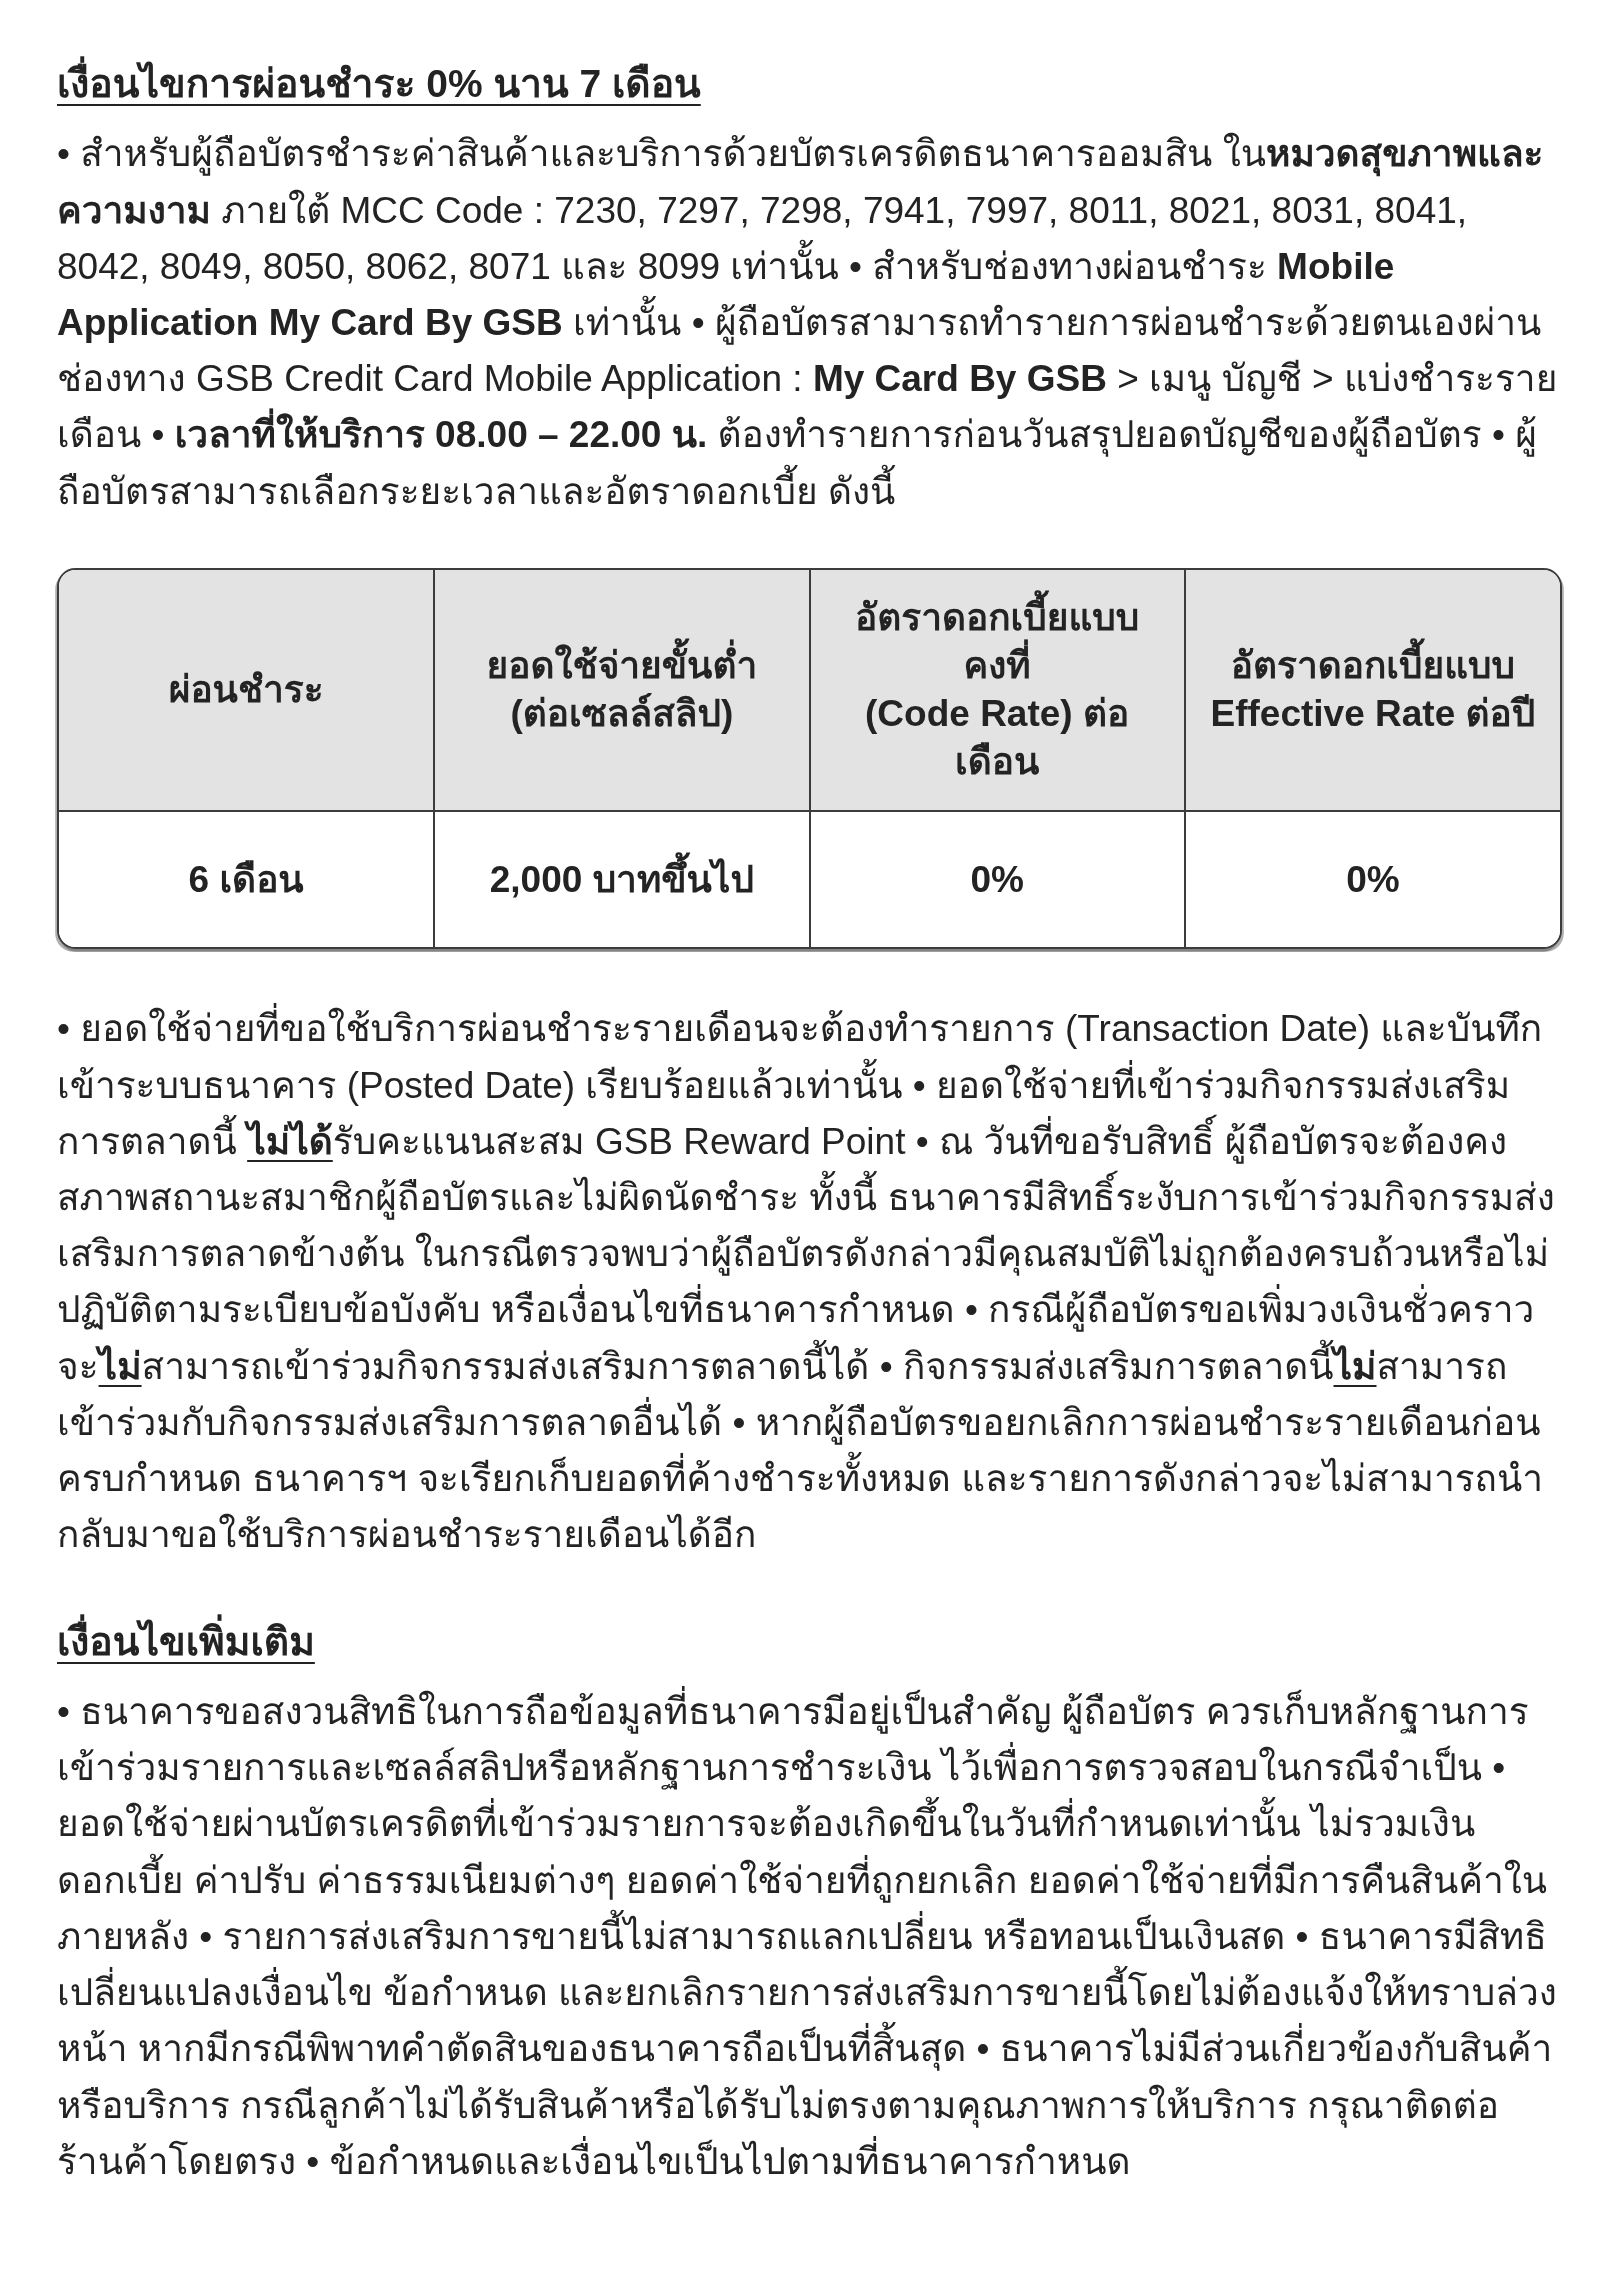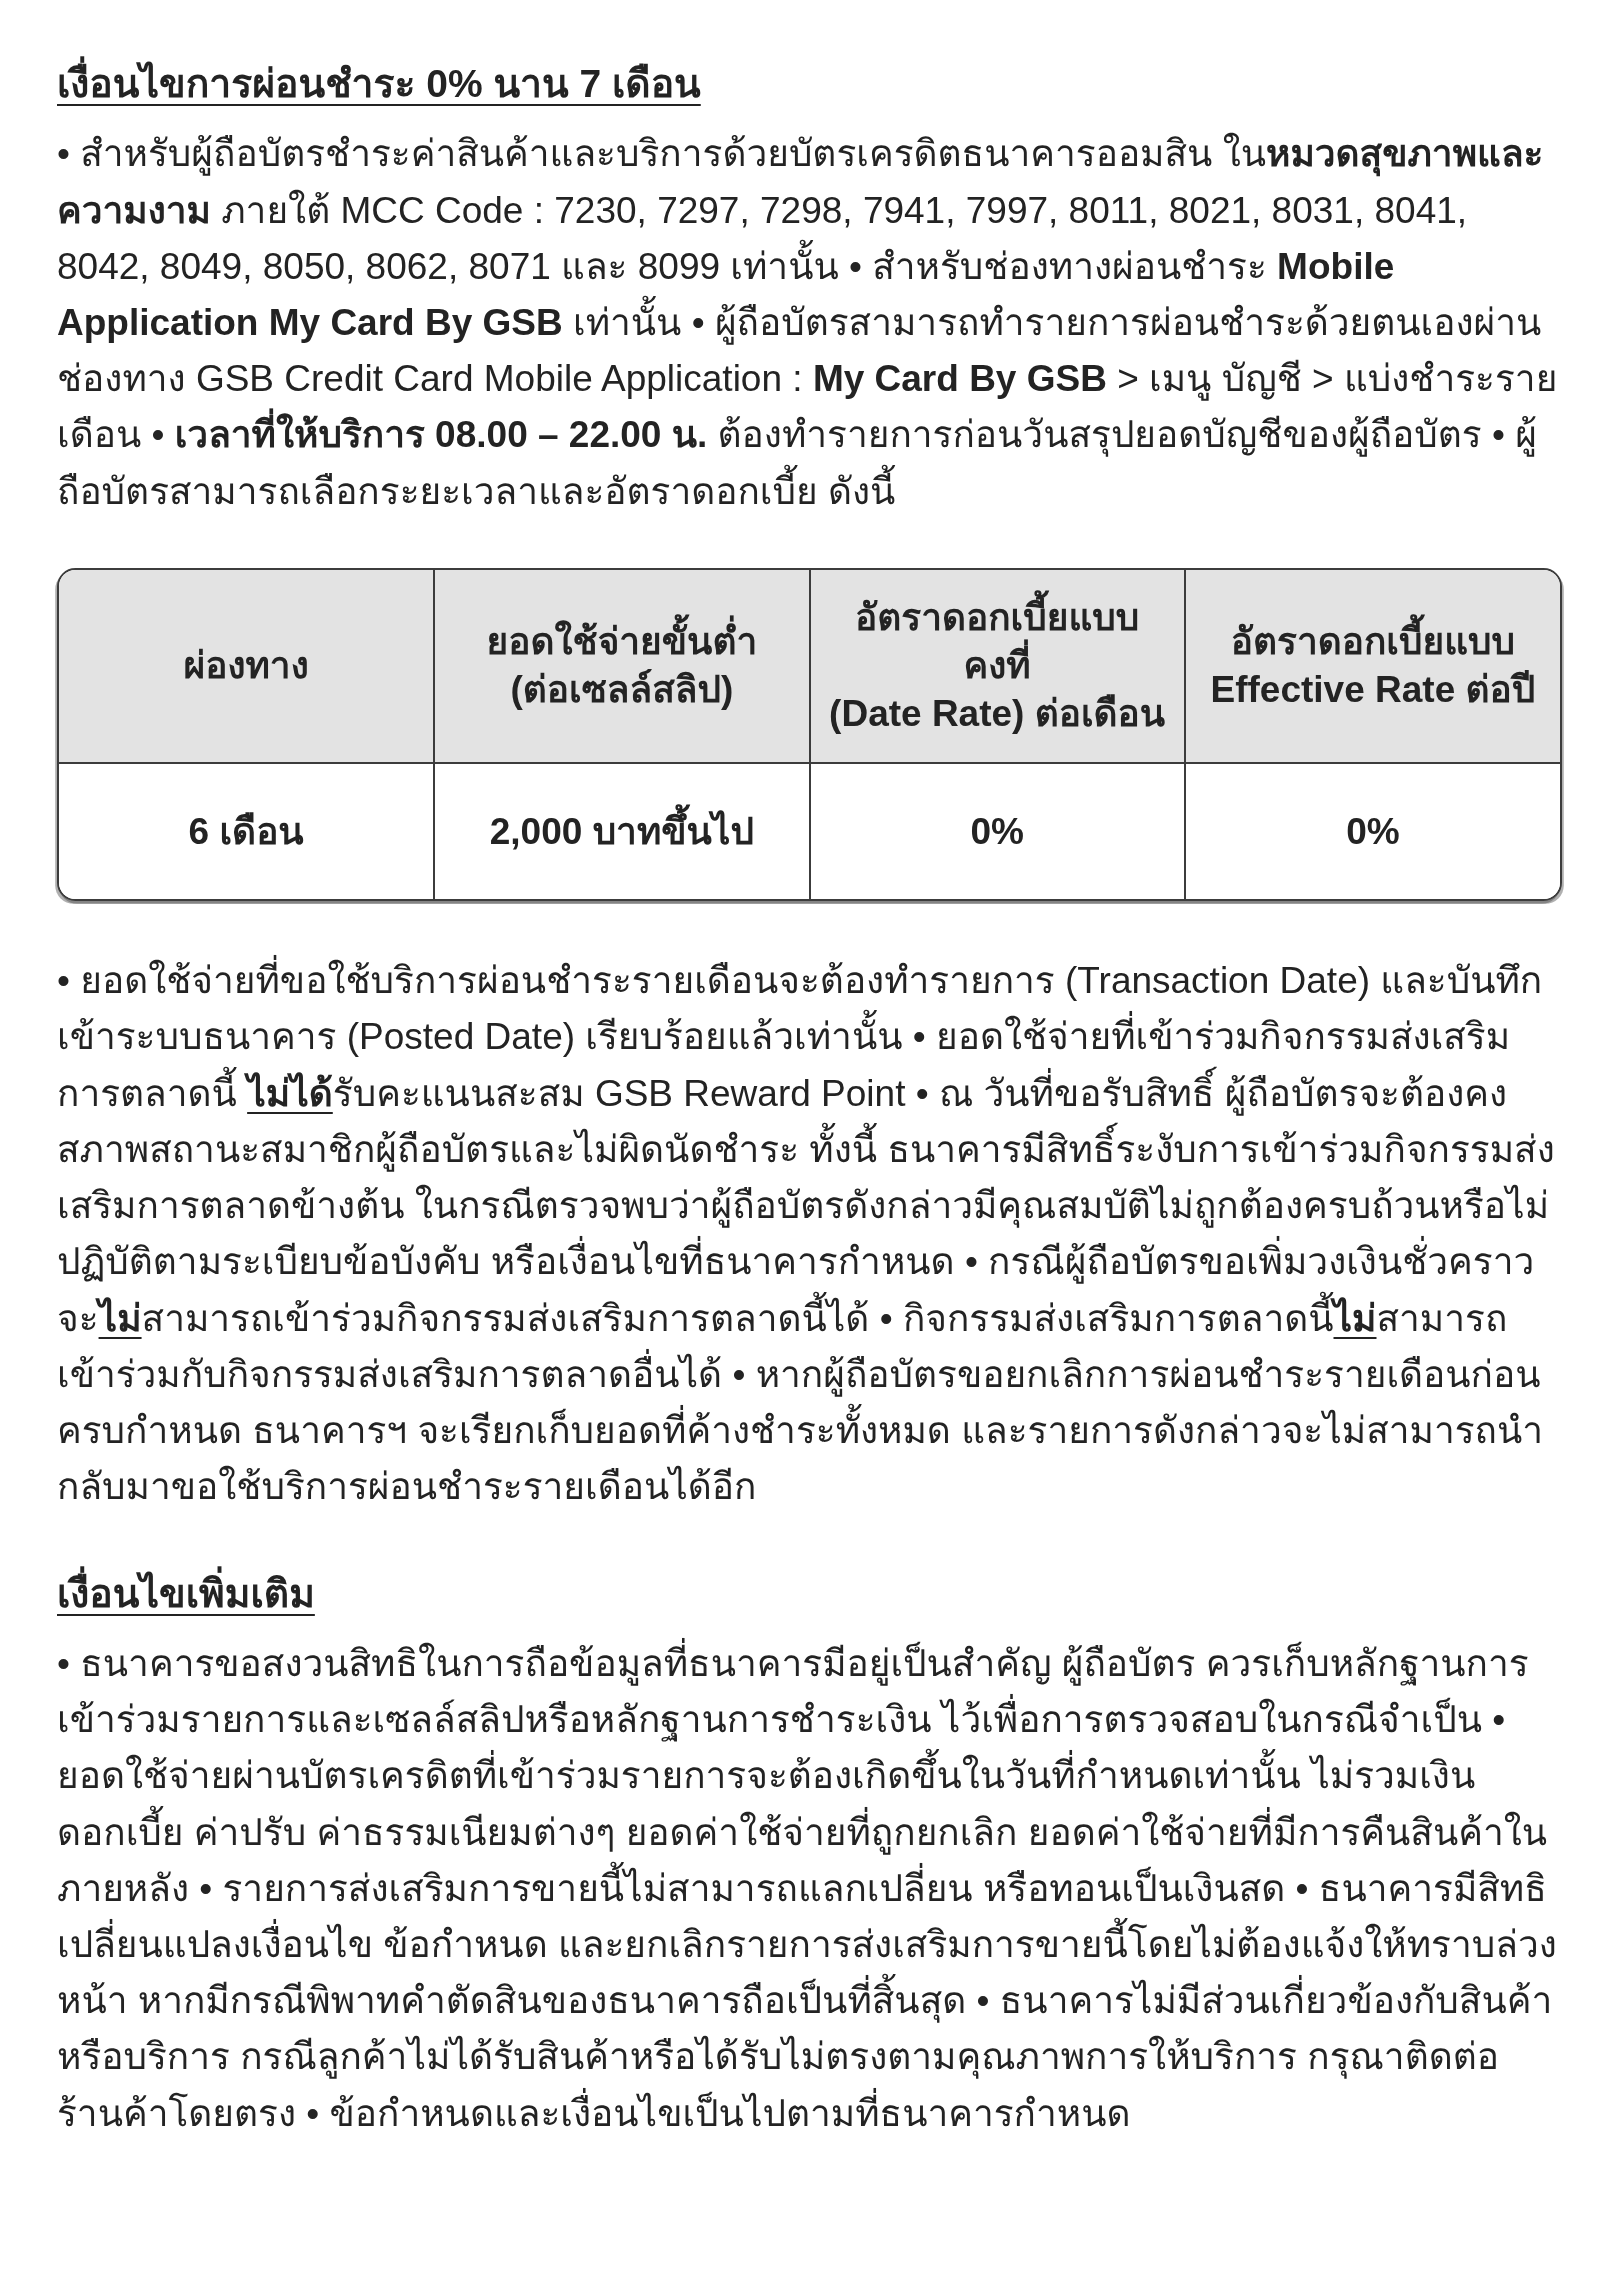--- a/index.html
+++ b/index.html
@@ -79,25 +79,25 @@
 <div class="doc">
 
   <div class="section-heading">เงื่อนไขการผ่อนชำระ 0% นาน 7 เดือน</div>
 
   <div class="para"><span>• สำหรับผู้ถือบัตรชำระค่าสินค้าและบริการด้วยบัตรเครดิตธนาคารออมสิน ใน</span><span class="bold">หมวดสุขภาพและความงาม</span><span> ภายใต้ MCC Code : 7230, 7297, 7298, 7941, 7997, 8011, 8021, 8031, 8041, 8042, 8049, 8050, 8062, 8071 และ 8099 เท่านั้น • สำหรับช่องทางผ่อนชำระ </span><span class="bold">Mobile Application My Card By GSB</span><span> เท่านั้น • ผู้ถือบัตรสามารถทำรายการผ่อนชำระด้วยตนเองผ่านช่องทาง GSB Credit Card Mobile Application : </span><span class="bold">My Card By GSB</span><span> &gt; เมนู บัญชี &gt; แบ่งชำระรายเดือน • </span><span class="bold">เวลาที่ให้บริการ 08.00 – 22.00 น.</span><span> ต้องทำรายการก่อนวันสรุปยอดบัญชีของผู้ถือบัตร • ผู้ถือบัตรสามารถเลือกระยะเวลาและอัตราดอกเบี้ย ดังนี้</span></div>
 
   <div class="rate-table-wrap">
     <table class="rate-table">
       <thead>
         <tr>
-          <th>ผ่องทาง</th>
+          <th>ผ่อนชำระ</th>
           <th>ยอดใช้จ่ายขั้นต่ำ
 (ต่อเซลล์สลิป)</th>
           <th>อัตราดอกเบี้ยแบบคงที่
-(Date Rate) ต่อเดือน</th>
+(Code Rate) ต่อเดือน</th>
           <th>อัตราดอกเบี้ยแบบ
 Effective Rate ต่อปี</th>
         </tr>
       </thead>
       <tbody>
         <tr>
           <td>6 เดือน</td>
           <td>2,000 บาทขึ้นไป</td>
           <td>0%</td>
           <td>0%</td>

